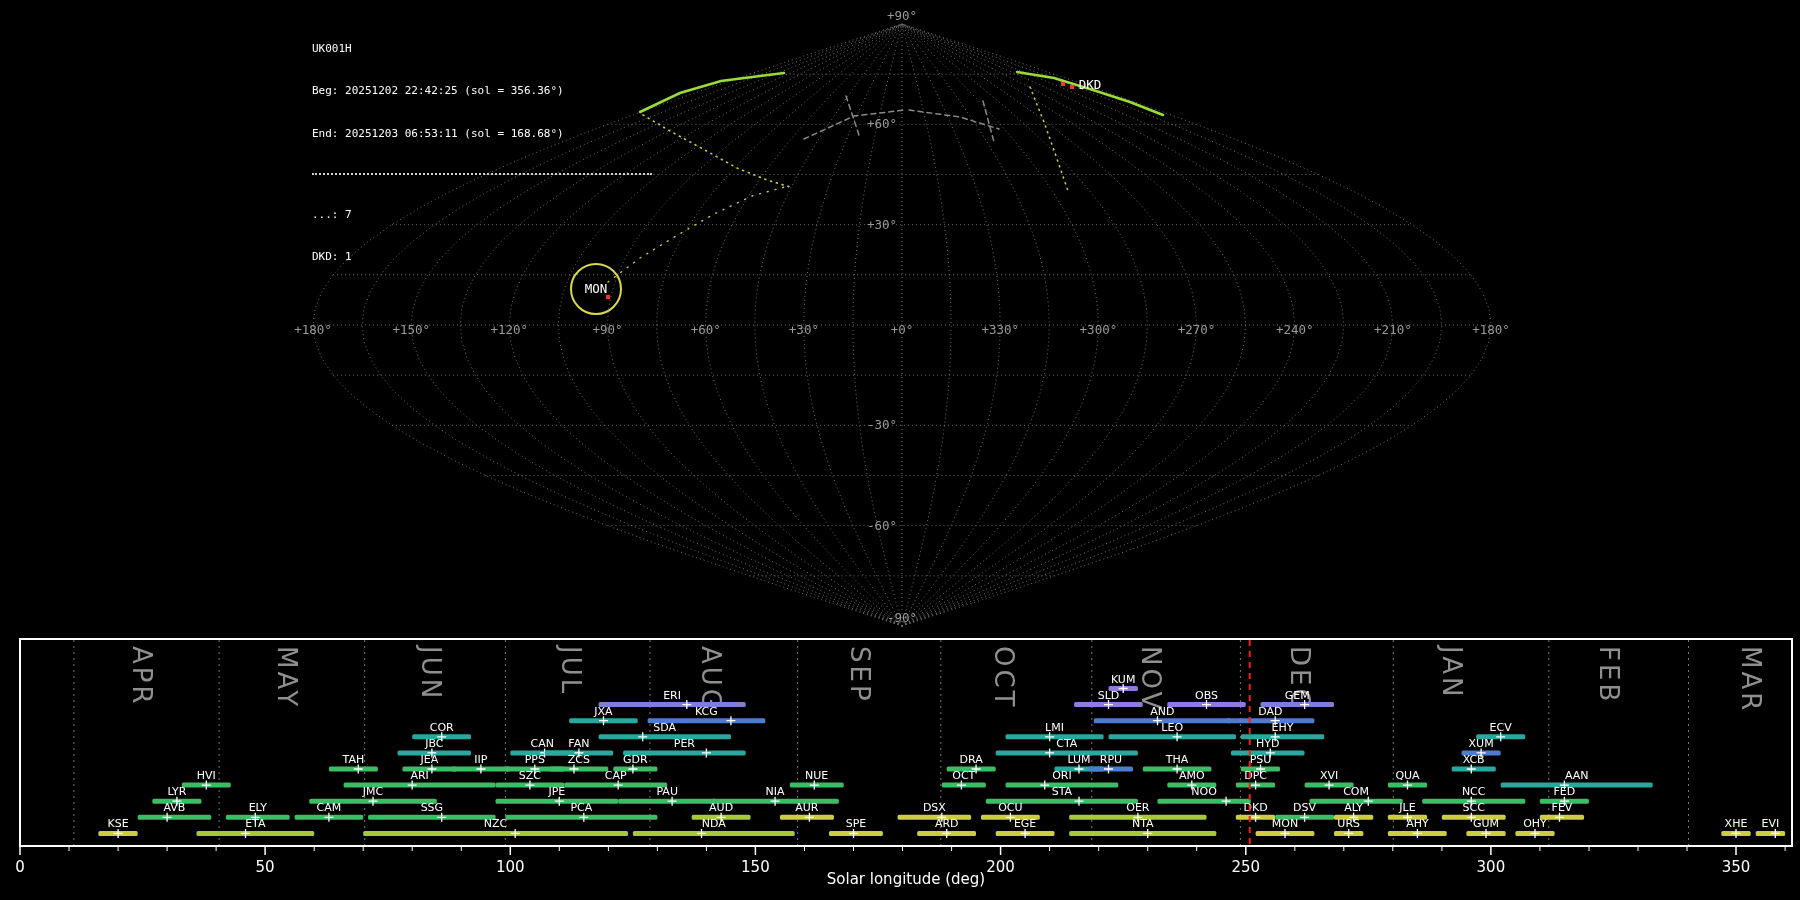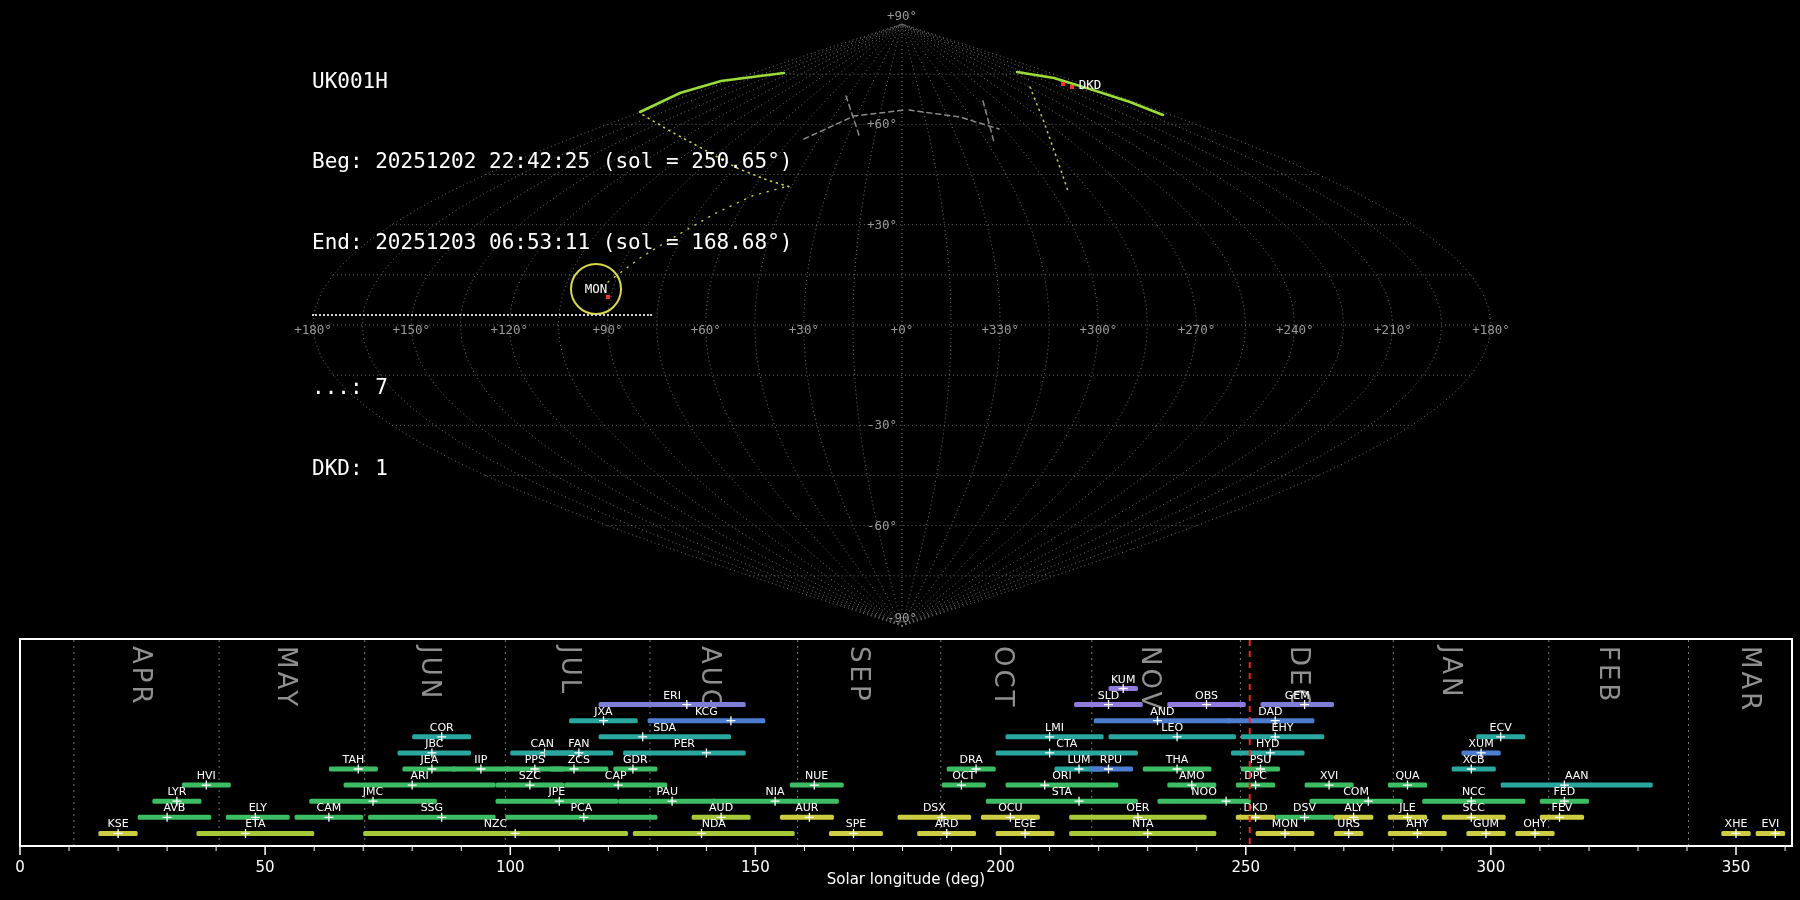--- a/index.html
+++ b/index.html
@@ -1,35 +1,35 @@
 <!DOCTYPE html>
 <html><head>
 <meta charset="utf-8">
 <style>
   html,body{margin:0;padding:0;background:#000;}
   .page{position:relative;width:1800px;height:900px;background:#000;overflow:hidden;
         font-family:"DejaVu Sans Mono",monospace;}
   .canvas{position:absolute;left:0;top:0;}
-  .header{position:absolute;left:312px;top:14px;color:#fff;font-size:21px;line-height:1.28;
+  .header{position:absolute;left:312px;top:14px;color:#fff;font-size:11px;line-height:1.28;
           font-family:"DejaVu Sans Mono",monospace;white-space:pre;z-index:2;}
   .sep{width:340px;border-top:2px dotted #cfcfcf;margin:4px 0 5px 0;height:0;}
   .maplab{font:12.5px "DejaVu Sans Mono",monospace;fill:#9a9a9a;}
   .marklab{font:12.5px "DejaVu Sans Mono",monospace;fill:#ffffff;}
   .ticklab{font:15px "DejaVu Sans",sans-serif;fill:#ffffff;}
   .axislab{font:15px "DejaVu Sans",sans-serif;fill:#ffffff;}
   .monthlab{font:26px "DejaVu Sans",sans-serif;fill:#8f8f8f;letter-spacing:3px;}
   .shlab{font:11px "DejaVu Sans",sans-serif;fill:#ffffff;}
 </style>
 </head>
 <body>
 
 <div class="page">
   <div class="header">
     <div>UK001H</div>
-    <div>Beg: 20251202 22:42:25 (sol = 250.65°)</div>
+    <div>Beg: 20251202 22:42:25 (sol = 356.36°)</div>
     <div>End: 20251203 06:53:11 (sol = 168.68°)</div>
     <div class="sep"></div>
     <div>...: 7</div>
     <div>DKD: 1</div>
   </div>
 
   <svg class="canvas" width="1800" height="900" viewBox="0 0 1800 900">
     <g id="skymap">
         <g stroke="#6f6f6f" stroke-width="1" stroke-dasharray="1 3" fill="none">
           <line x1="749.6" y1="575.8" x2="1054.4" y2="575.8"></line>

